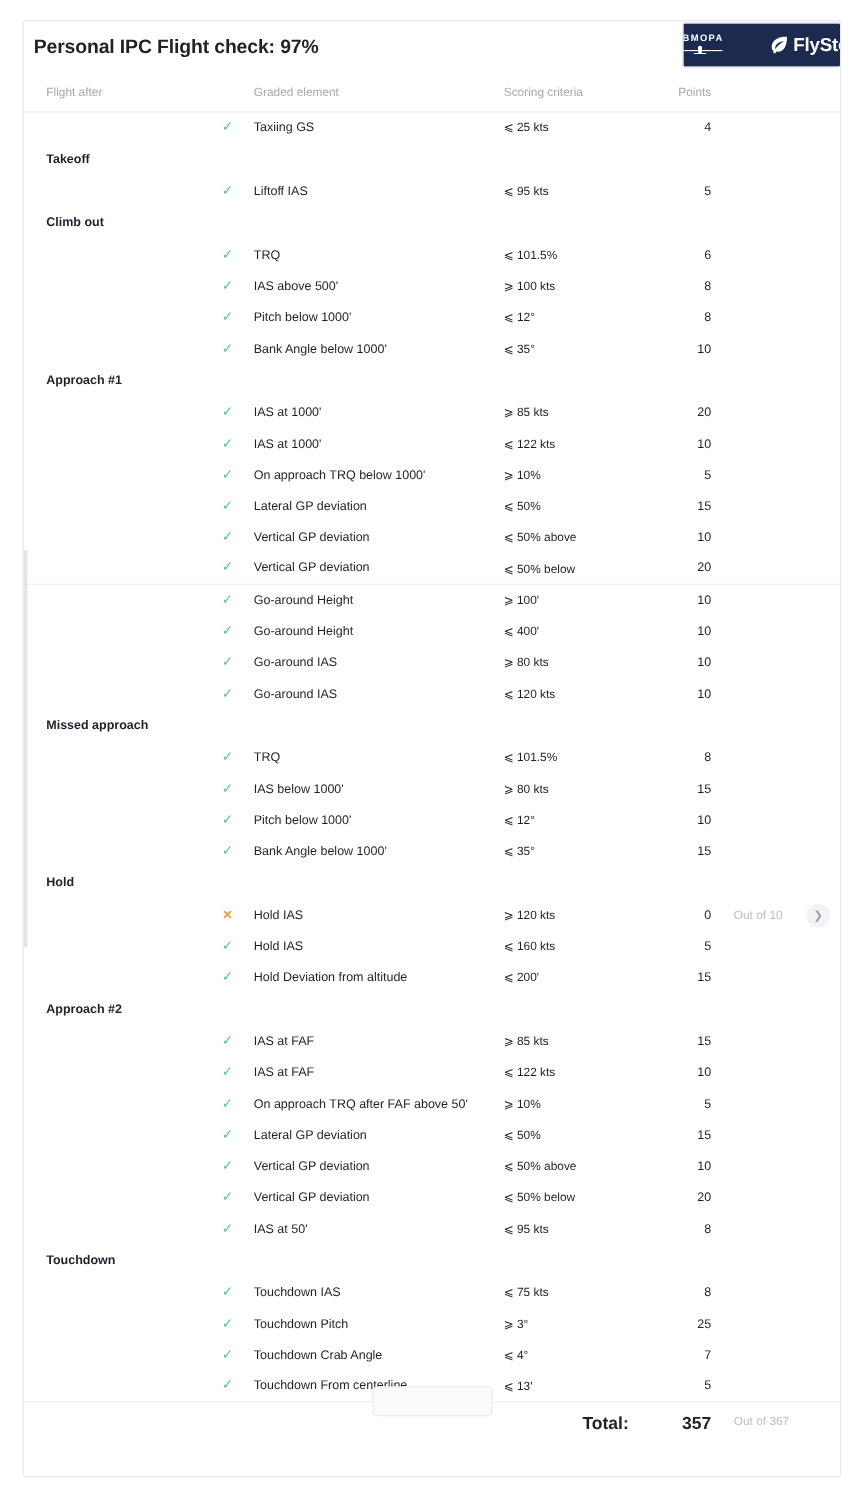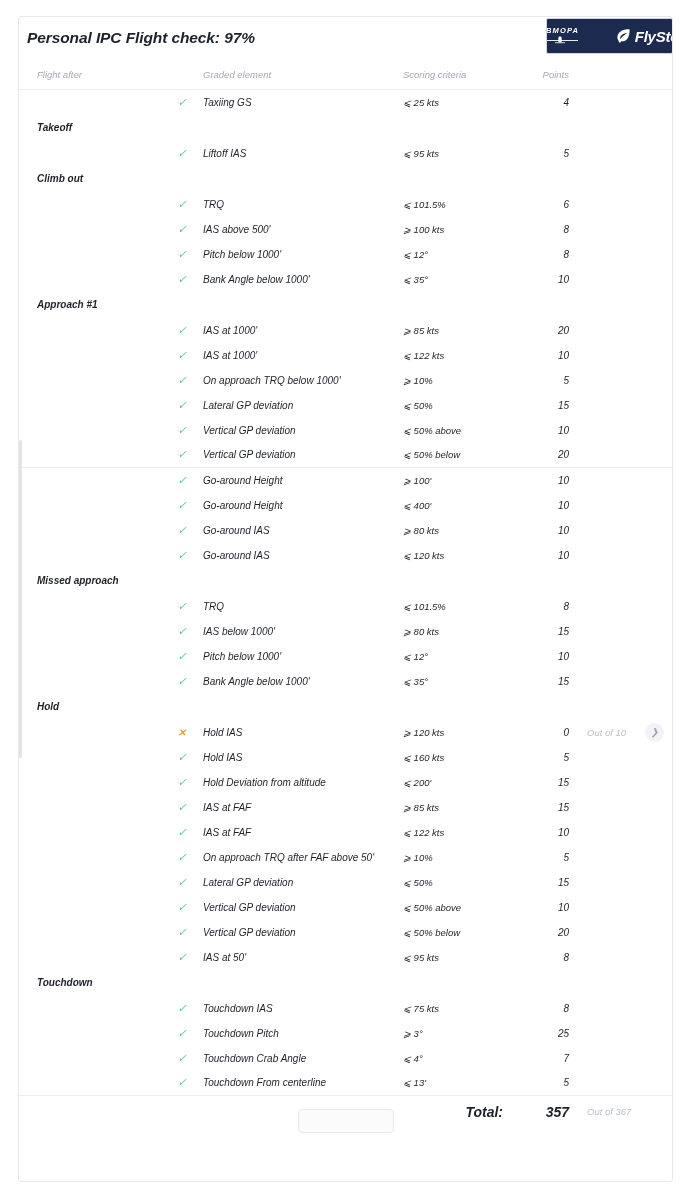--- a/index.html
+++ b/index.html
@@ -10,21 +10,20 @@
     background: #ffffff;
     font-family: "Liberation Sans", sans-serif;
     overflow: hidden;
   }
 
   #app {
     position: relative;
     width: 691px;
     height: 1102px;
     background: #ffffff;
-    font-style: italic;
   }
 
   
   .card {
     position: absolute;
     left: 18px;
     top: 16px;
     width: 655px;
     height: 1166px;
     background: #ffffff;
@@ -514,20 +513,29 @@
           </tr>
           <tr>
             <td></td>
             <td class="td-mark"><span class="check">✓</span></td>
             <td class="td-elem">Hold Deviation from altitude</td>
             <td class="td-crit">⩽ 200'</td>
             <td class="td-pts">15</td>
             <td class="td-out"></td>
             <td class="td-act"></td>
           </tr>
+          <tr class="phase-row">
+            <td class="td-phase">Approach #2</td>
+            <td></td>
+            <td></td>
+            <td></td>
+            <td></td>
+            <td></td>
+            <td></td>
+          </tr>
           <tr>
             <td></td>
             <td class="td-mark"><span class="check">✓</span></td>
             <td class="td-elem">IAS at FAF</td>
             <td class="td-crit">⩾ 85 kts</td>
             <td class="td-pts">15</td>
             <td class="td-out"></td>
             <td class="td-act"></td>
           </tr>
           <tr>

